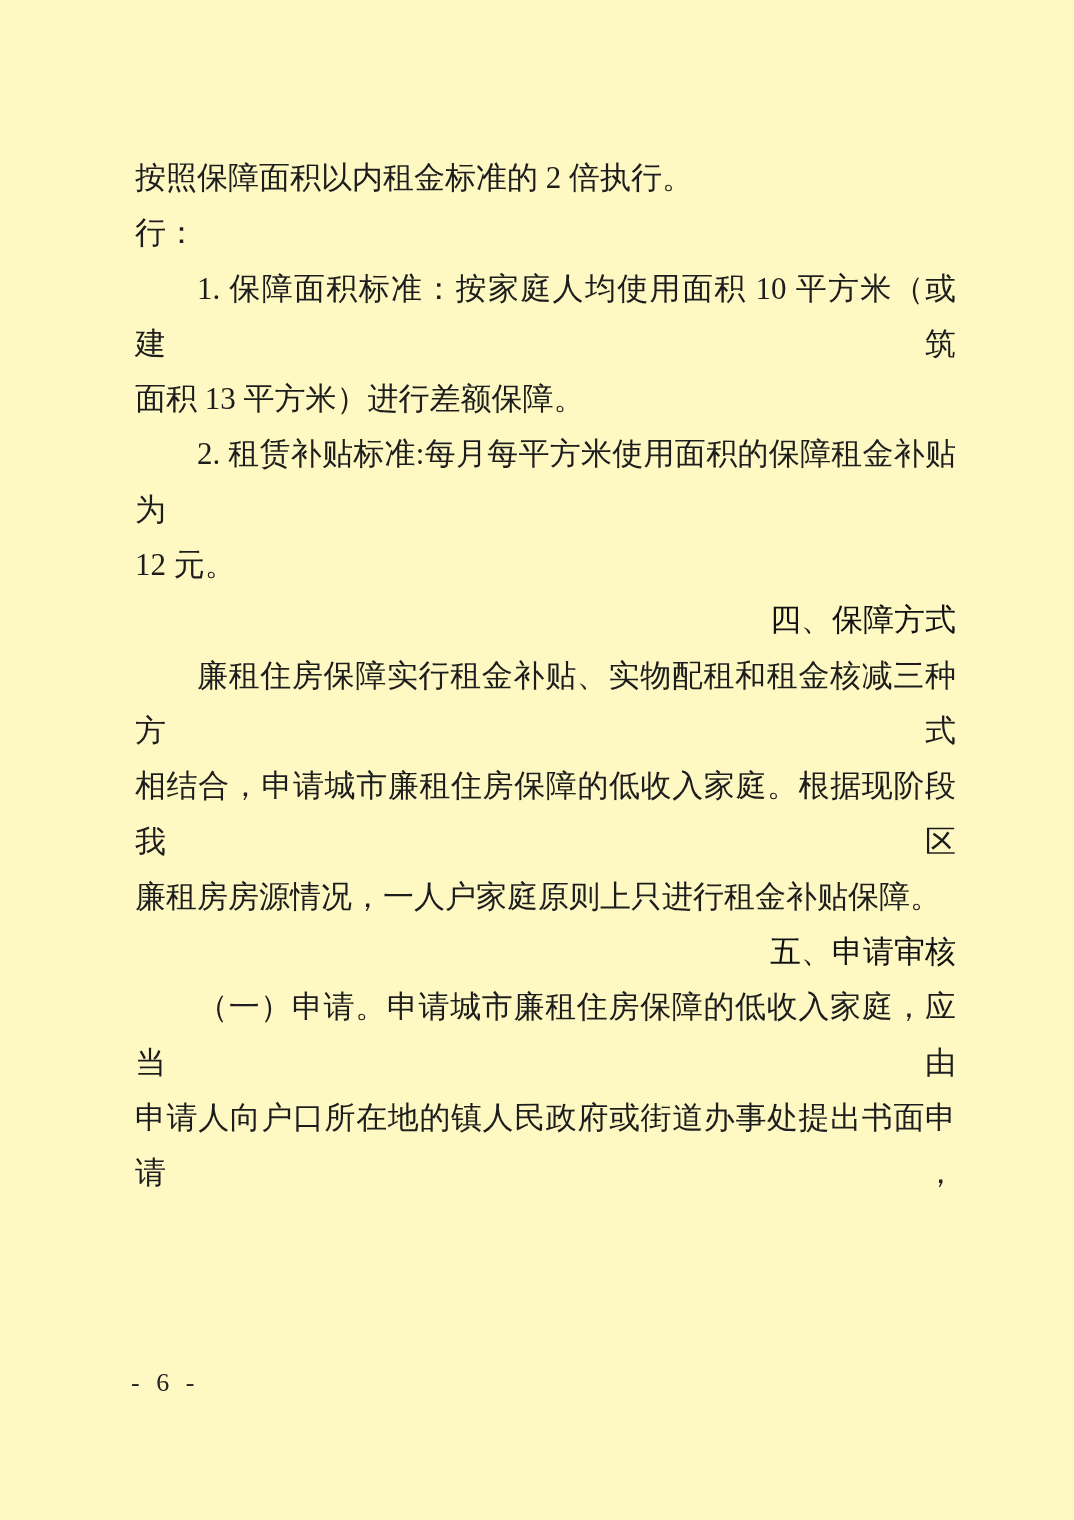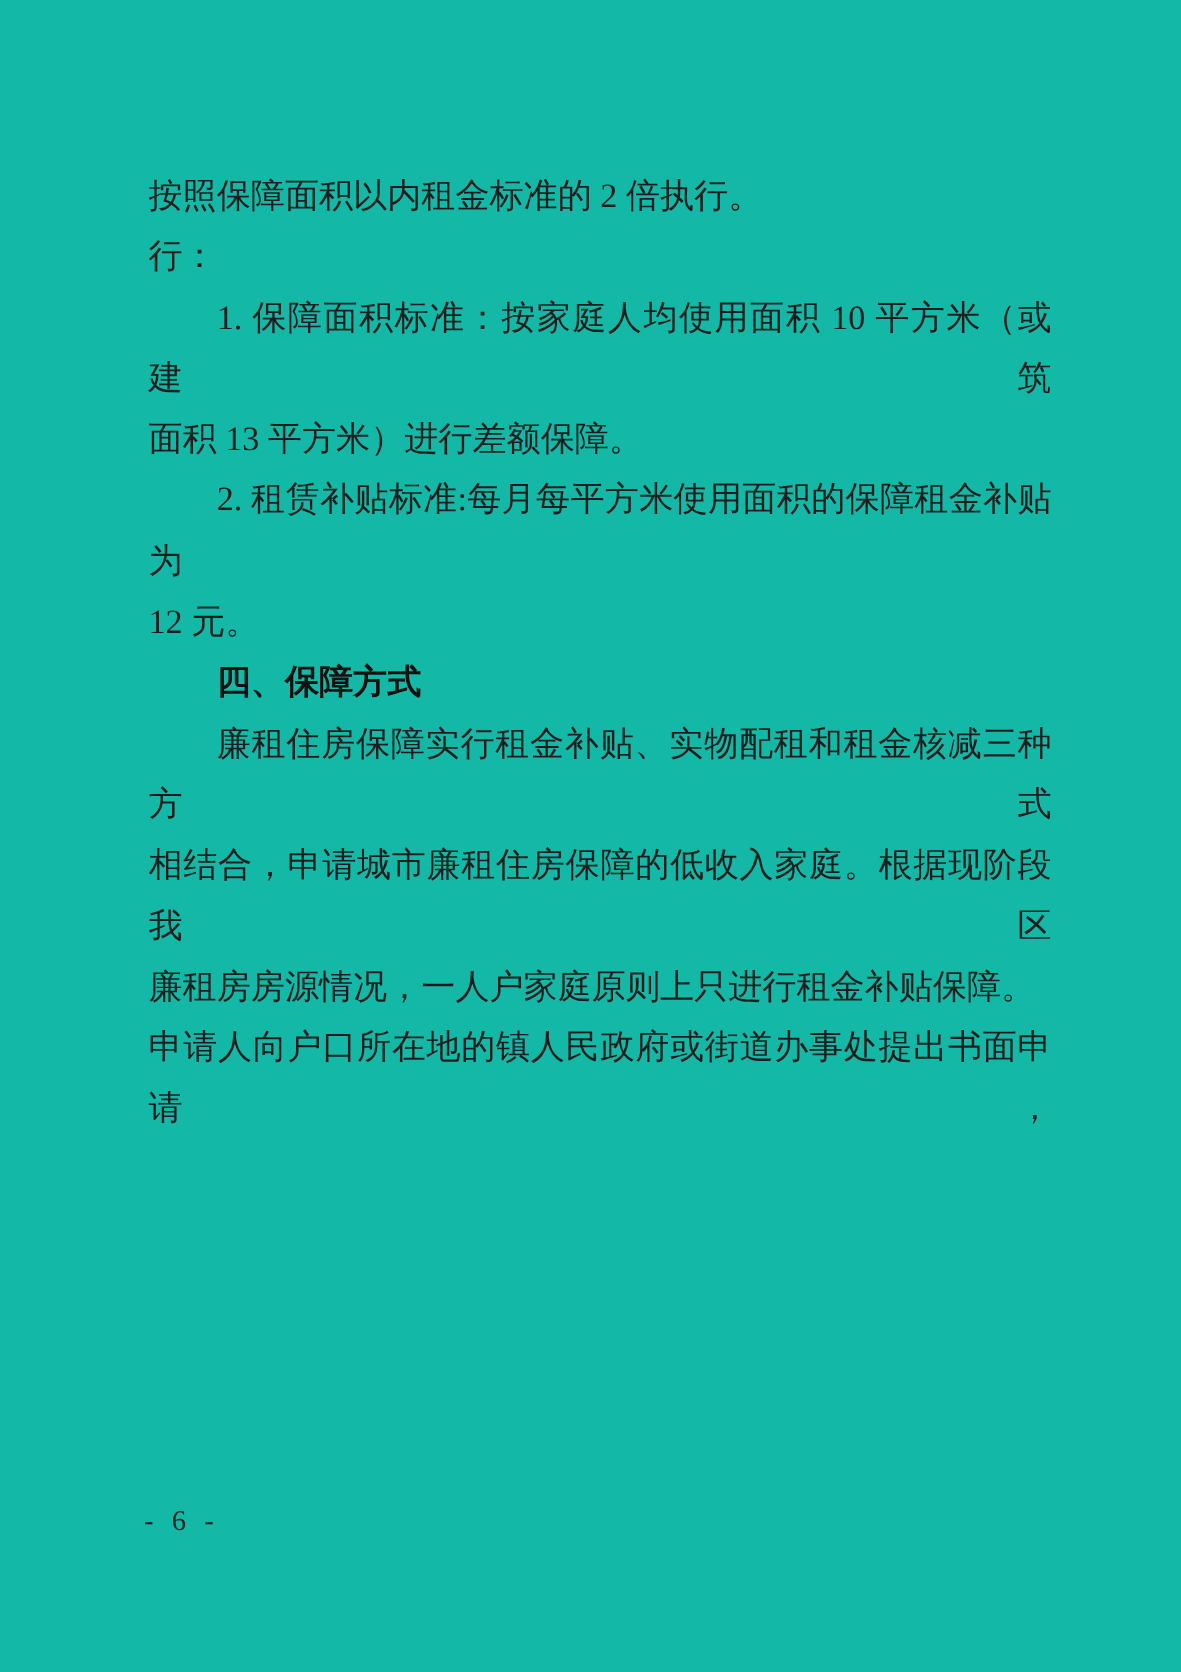--- a/index.html
+++ b/index.html
@@ -4,21 +4,21 @@
 <style>
   html, body {
     margin: 0;
     padding: 0;
     background: #ffffff;
   }
   .page {
     position: relative;
     width: 1074px;
     height: 1520px;
-    background: #14b8a6;
+    background: #fef9c3;
     overflow: hidden;
     font-family: "Liberation Serif", "DejaVu Serif", serif;
   }
   .content {
     position: absolute;
     left: 135px;
     top: 150px;
     width: 821px;
   }
   .line {
@@ -29,23 +29,24 @@
     font-weight: 400;
   }
   .line.fill {
     text-align: justify;
     text-align-last: justify;
   }
   .line.indent {
     text-indent: 2em;
   }
   .line.heading {
-    font-weight: 700;
+    font-weight: 400;
     font-family: "Liberation Sans", "DejaVu Sans", sans-serif;
     color: #111111;
+    text-align: right;
   }
   .footer-pagenum {
     position: absolute;
     left: 131px;
     top: 1368px;
     font-size: 26px;
     color: #222222;
     letter-spacing: 5px;
     font-family: "Liberation Serif", "DejaVu Serif", serif;
   }
@@ -58,16 +59,18 @@
       <div class="line">按照保障面积以内租金标准的 2 倍执行。</div>
       <div class="line">行：</div>
       <div class="line fill indent">1. 保障面积标准：按家庭人均使用面积 10 平方米（或建筑</div>
       <div class="line">面积 13 平方米）进行差额保障。</div>
       <div class="line fill indent">2. 租赁补贴标准:每月每平方米使用面积的保障租金补贴为</div>
       <div class="line">12 元。</div>
       <div class="line indent heading">四、保障方式</div>
       <div class="line fill indent">廉租住房保障实行租金补贴、实物配租和租金核减三种方式</div>
       <div class="line fill">相结合，申请城市廉租住房保障的低收入家庭。根据现阶段我区</div>
       <div class="line">廉租房房源情况，一人户家庭原则上只进行租金补贴保障。</div>
+      <div class="line indent heading">五、申请审核</div>
+      <div class="line fill indent">（一）申请。申请城市廉租住房保障的低收入家庭，应当由</div>
       <div class="line fill">申请人向户口所在地的镇人民政府或街道办事处提出书面申请，</div>
     </div>
   <div class="footer-pagenum">- 6 -</div>
 </div>
 
 </body></html>

